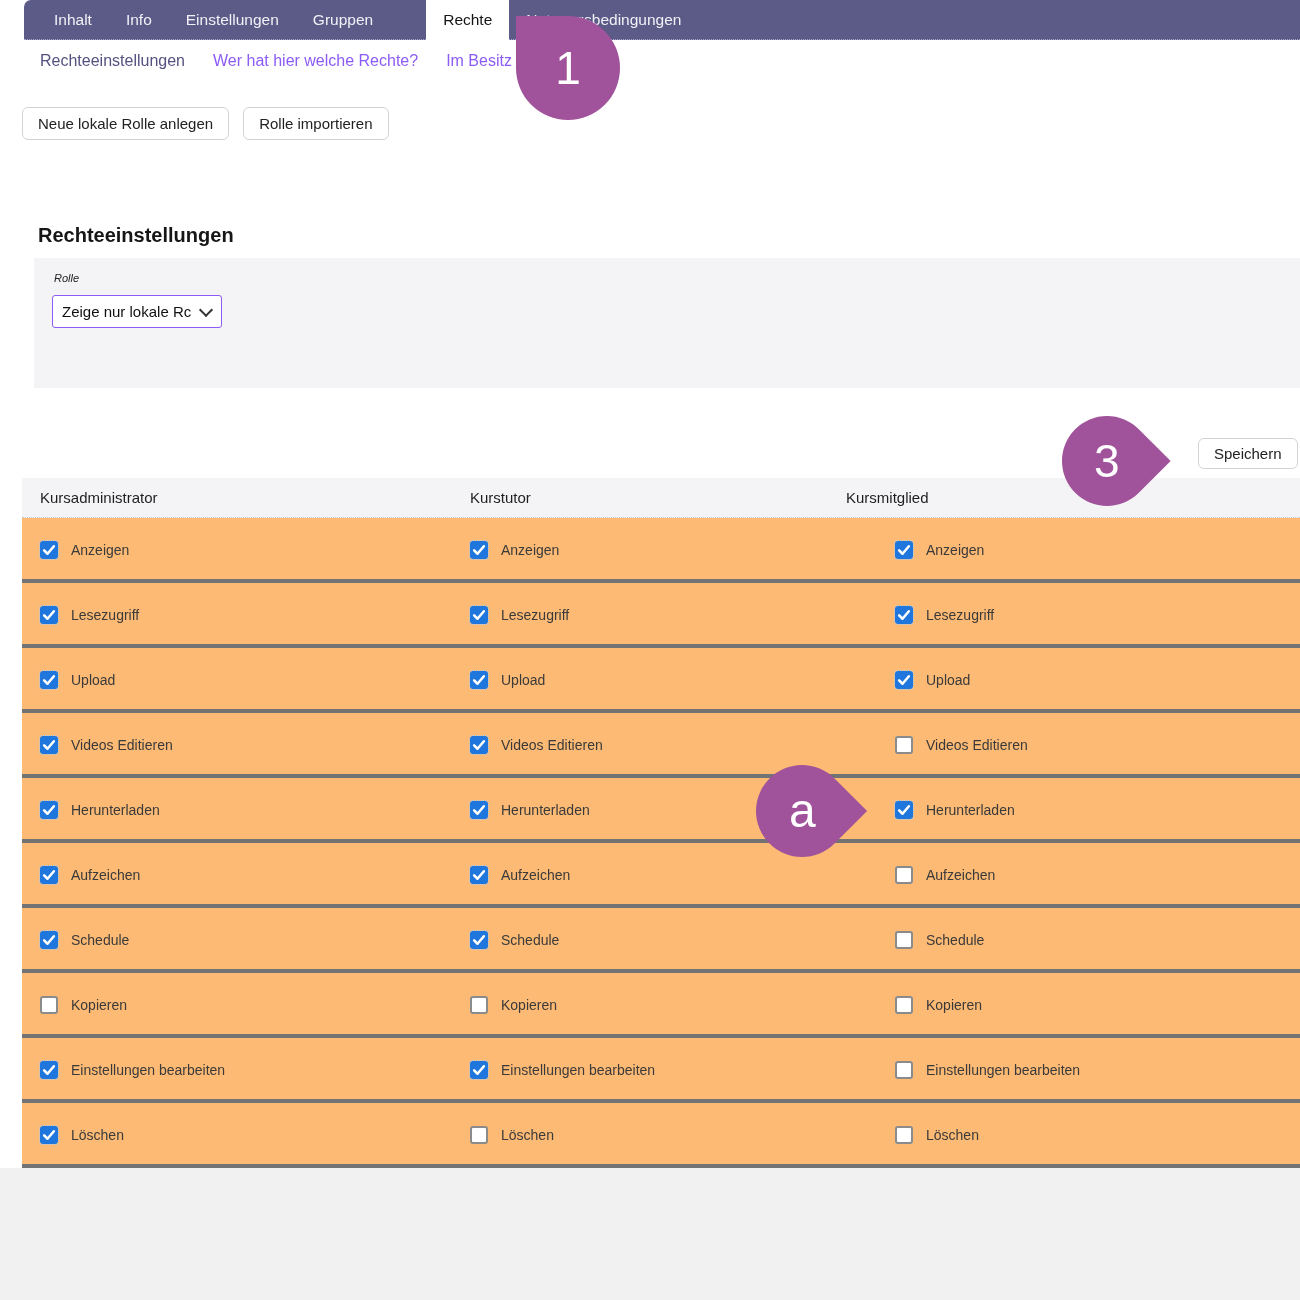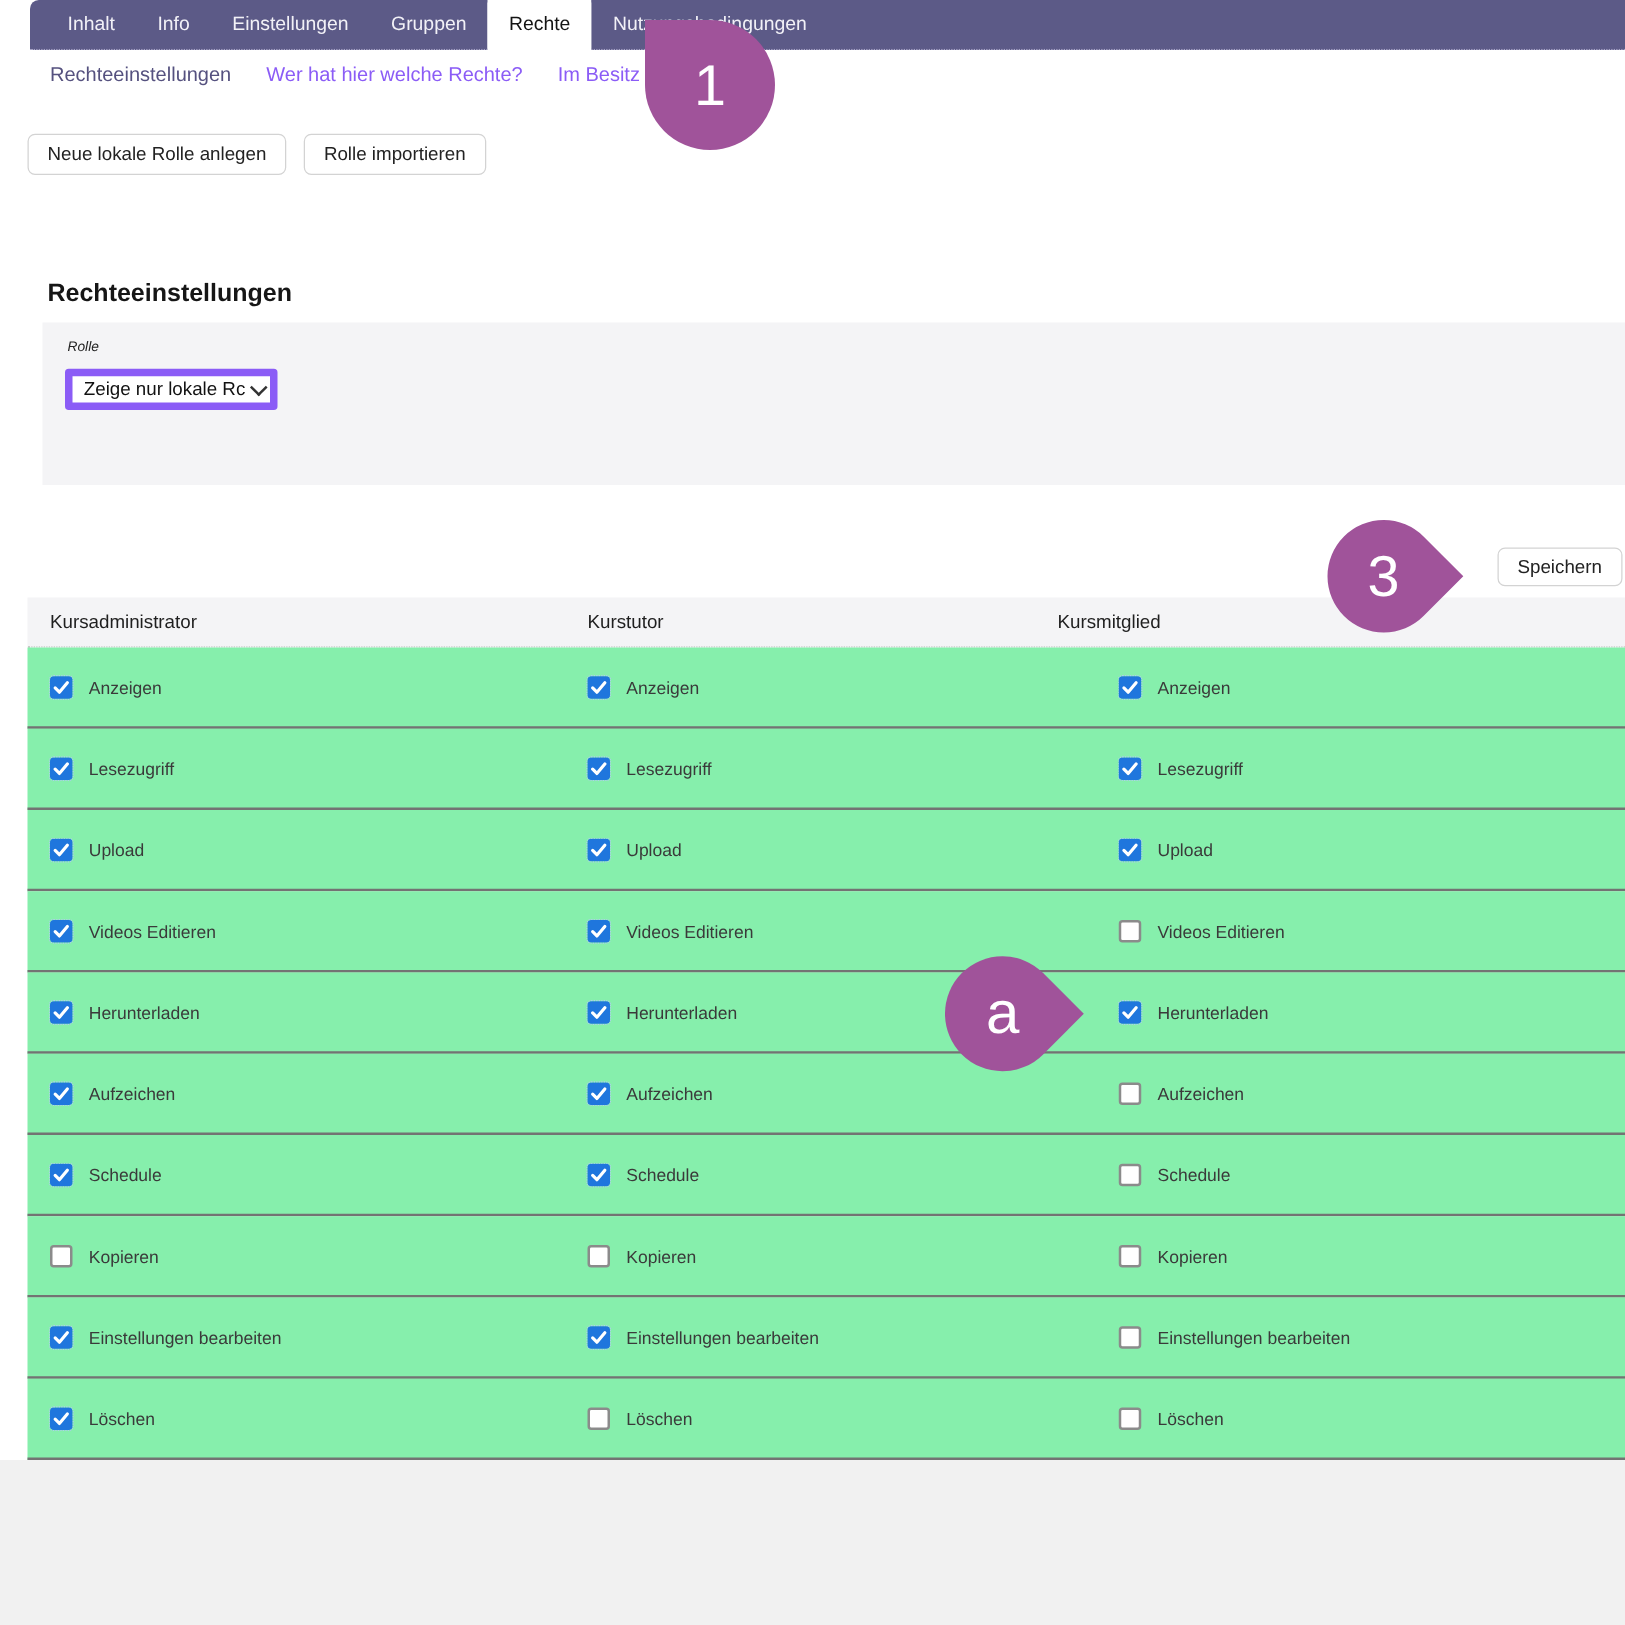--- a/index.html
+++ b/index.html
@@ -14,21 +14,21 @@
     background:var(--navbar-bg,#5c5a87);
     border-top-left-radius:7px;
     border-bottom:1px dotted #a7a4c6;
     display:flex;align-items:stretch;padding-left:13px;box-sizing:border-box;
   }
   .tab{
     color:#f2f1f7;font-size:15.5px;line-height:39px;padding:0 17px;
     white-space:nowrap;cursor:pointer;
   }
   .tab.active{
-    background:#fff;color:#141414;box-shadow:0 2px 0 #fff;
+    background:#fff;color:#141414;box-shadow:0 2px 0 #fff;margin-left:36px;
   }
   
   .subnav{
     position:absolute;left:0;top:41px;right:0;height:40px;
     display:flex;align-items:center;gap:28px;padding-left:40px;
     font-size:16px;background:#fff;
   }
   .sublink{color:#8b5cf6;cursor:pointer;white-space:nowrap;}
   .sublink.active{color:var(--active-link,#55517f);}
   
@@ -47,40 +47,40 @@
   .filter-panel{
     position:absolute;left:34px;right:0;top:258px;height:130px;
     background:var(--panel-bg,#f4f4f6);
   }
   .filter-label{
     position:absolute;left:20px;top:14px;
     font-size:11px;font-style:italic;color:#222;
   }
   .select{
     position:absolute;left:18px;top:37px;width:170px;height:33px;
-    box-sizing:border-box;background:#fff;border:6px solid #8b5cf6;border-radius:3px;
+    box-sizing:border-box;background:#fff;border:1px solid #8b5cf6;border-radius:3px;
     display:flex;align-items:center;justify-content:space-between;
     padding:0 10px 0 9px;font-size:15px;color:#111;cursor:pointer;white-space:nowrap;overflow:hidden;
   }
   .chev{
     width:8px;height:8px;flex:none;margin-left:6px;margin-top:-4px;
     border-right:2px solid #333;border-bottom:2px solid #333;
     transform:rotate(45deg);
   }
   .filter-buttons{position:absolute;left:16px;top:87px;display:flex;gap:6px;}
   
   .save-btn{position:absolute;left:1198px;top:438px;height:31px;padding:0 15px;}
   
   .ptable{position:absolute;left:22px;right:0;top:478px;}
   .ptable-header{
     position:relative;height:40px;background:var(--panel-bg,#f4f4f6);
     border-bottom:1px dotted #c9c9c9;box-sizing:border-box;
   }
   .th{position:absolute;top:0;line-height:39px;font-size:15px;color:#1f1f1f;}
-  .prow{position:relative;height:65px;border-bottom:2px solid #737373;box-sizing:border-box;background:#86efac;}
+  .prow{position:relative;height:65px;border-bottom:4px solid #737373;box-sizing:border-box;background:#fdba74;}
   .pcell{position:absolute;top:0;height:64px;display:flex;align-items:center;gap:13px;}
   .cb{
     width:18px;height:18px;box-sizing:border-box;border-radius:3px;flex:none;cursor:pointer;
   }
   .cb.checked{
     background:var(--checkbox-blue,#1f76dd);
     outline:1px dotted #aecbf0;outline-offset:0;
   }
   .cb.unchecked{background:#fff;border:2px solid #8b8b8b;}
   .cb svg{display:block;width:18px;height:18px;}

